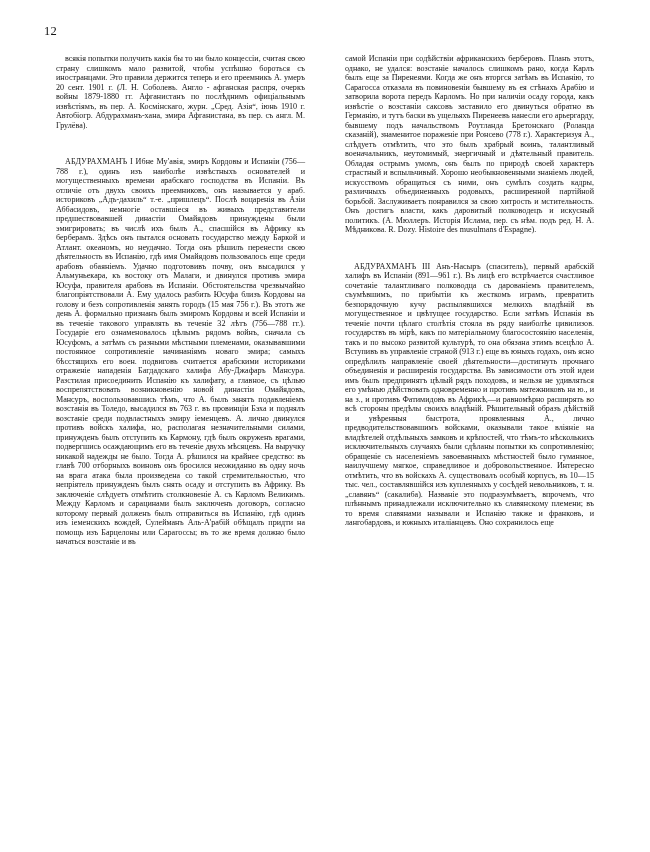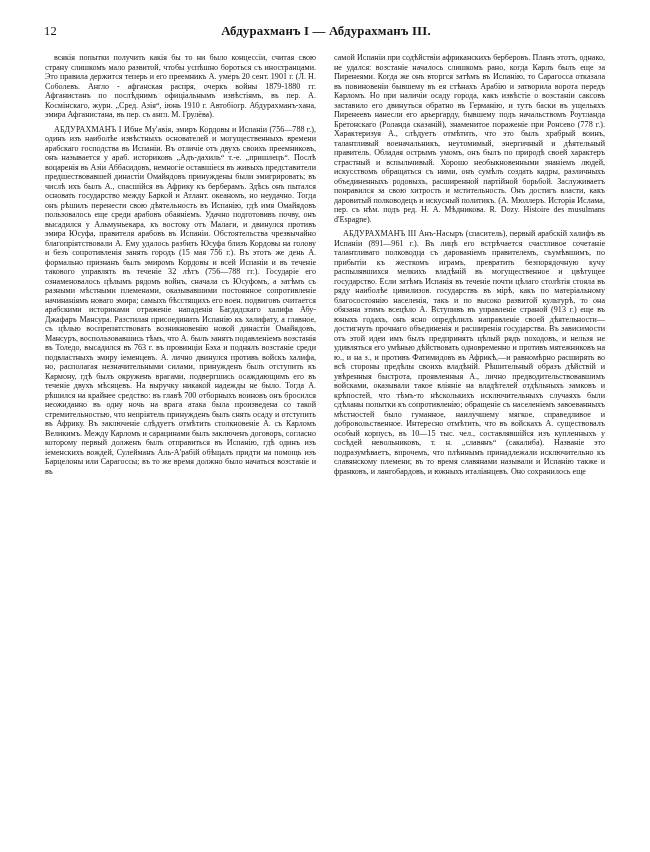--- a/index.html
+++ b/index.html
@@ -18,21 +18,20 @@
   .page {
     width: 650px;
     height: 852px;
     box-sizing: border-box;
     padding: 24px 44px 18px 44px;
     position: relative;
   }
   .header {
     display: flex;
     align-items: baseline;
-    margin-bottom: 10px;
     height: 18px;
   }
   .folio {
     font-size: 12.5px;
     width: 40px;
     text-align: left;
     letter-spacing: 0.3px;
   }
   .running-title {
     flex: 1;
@@ -49,42 +48,41 @@
   }
   .col {
     width: 273px;
     font-size: 8.1px;
     line-height: 1.175;
     text-align: justify;
     text-justify: inter-word;
     hyphens: manual;
   }
   p {
-    margin: 1px;
+    margin: 12px;
     text-indent: 9px;
   }
   p.noindent {
     text-indent: 0;
   }
   .entry-head {
     font-weight: normal;
     letter-spacing: 0.1px;
   }
   .gap {
     height: 3px;
   }
 </style>
 </head>
 <body>
 
 <div class="page">
 
   <div class="header">
     <div class="folio">12</div>
-    <div class="running-title">Абдурахманъ I — Абдурахманъ III.</div>
   </div>
 
   <div class="columns">
 
     <div class="col">
       <p>всякія попытки получить какія бы то ни было концессіи, считая свою страну слишкомъ мало развитой, чтобы успѣшно бороться съ иностранцами. Это правила держится теперь и его преемникъ А. умеръ 20 сент. 1901 г. (Л. Н. Соболевъ. Англо - афганская распря, очеркъ войны 1879-1880 гг. Афганистанъ по послѣднимъ офиціальнымъ извѣстіямъ, въ пер. А. Космінскаго, журн. „Сред. Азія“, іюнь 1910 г. Автобіогр. Абдурахманъ-хана, эмира Афганистана, въ пер. съ англ. М. Грулёва).</p>
       <div class="gap"></div>
       <p><span class="entry-head">АБДУРАХМАНЪ I Ибне Му'авія,</span> <span>эмиръ Кордовы и Испаніи (756—788 г.), одинъ изъ наиболѣе извѣстныхъ основателей и могущественныхъ времени арабскаго господства въ Испаніи. Въ отличіе отъ двухъ своихъ преемниковъ, онъ называется у араб. историковъ „Адъ-дахиль“ т.-е. „пришлецъ“. Послѣ воцаренія въ Азіи Аббасидовъ, немногіе оставшіеся въ живыхъ представители предшествовавшей династіи Омайядовъ принуждены были эмигрировать; въ числѣ ихъ былъ А., спасшійся въ Африку къ берберамъ. Здѣсь онъ пытался основать государство между Баркой и Атлант. океаномъ, но неудачно. Тогда онъ рѣшилъ перенести свою дѣятельность въ Испанію, гдѣ имя Омайядовъ пользовалось еще среди арабовъ обаяніемъ. Удачно подготовивъ почву, онъ высадился у Альмуньекара, къ востоку отъ Малаги, и двинулся противъ эмира Юсуфа, правителя арабовъ въ Испаніи. Обстоятельства чрезвычайно благопріятствовали А. Ему удалось разбить Юсуфа близъ Кордовы на голову и безъ сопротивленія занять городъ (15 мая 756 г.). Въ этотъ же день А. формально признанъ былъ эмиромъ Кордовы и всей Испаніи и въ теченіе такового управлять въ теченіе 32 лѣтъ (756—788 гг.). Государіе его ознаменовалось цѣлымъ рядомъ войнъ, сначала съ Юсуфомъ, а затѣмъ съ разными мѣстными племенами, оказывавшими постоянное сопротивленіе начинаніямъ новаго эмира; самыхъ бѣсстящихъ его воен. подвиговъ считается арабскими историками отраженіе нападенія Багдадскаго халифа Абу-Джафаръ Мансура. Разстилая присоединить Испанію къ халифату, а главное, съ цѣлью воспрепятствовать возникновенію новой династіи Омайядовъ, Мансуръ, воспользовавшись тѣмъ, что А. былъ занятъ подавленіемъ возстанія въ Толедо, высадился въ 763 г. въ провинціи Бэха и поднялъ возстаніе среди подвластныхъ эмиру іеменцевъ. А. лично двинулся противъ войскъ халифа, но, располагая незначительными силами, принужденъ былъ отступить къ Кармону, гдѣ былъ окруженъ врагами, подвергшись осаждающимъ его въ теченіе двухъ мѣсяцевъ. На выручку никакой надежды не было. Тогда А. рѣшился на крайнее средство: въ главѣ 700 отборныхъ воиновъ онъ бросился неожиданно въ одну ночь на врага атака была произведена со такой стремительностью, что непріятель принужденъ былъ снять осаду и отступить въ Африку. Въ заключеніе слѣдуетъ отмѣтить столкновеніе А. съ Карломъ Великимъ. Между Карломъ и сарацинами былъ заключенъ договоръ, согласно которому первый долженъ былъ отправиться въ Испанію, гдѣ одинъ изъ іеменскихъ вождей, Сулейманъ Аль-А'рабій обѣщалъ придти на помощь изъ Барцелоны или Сарагоссы; въ то же время должно было начаться возстаніе и въ</span></p>
     </div>
 

